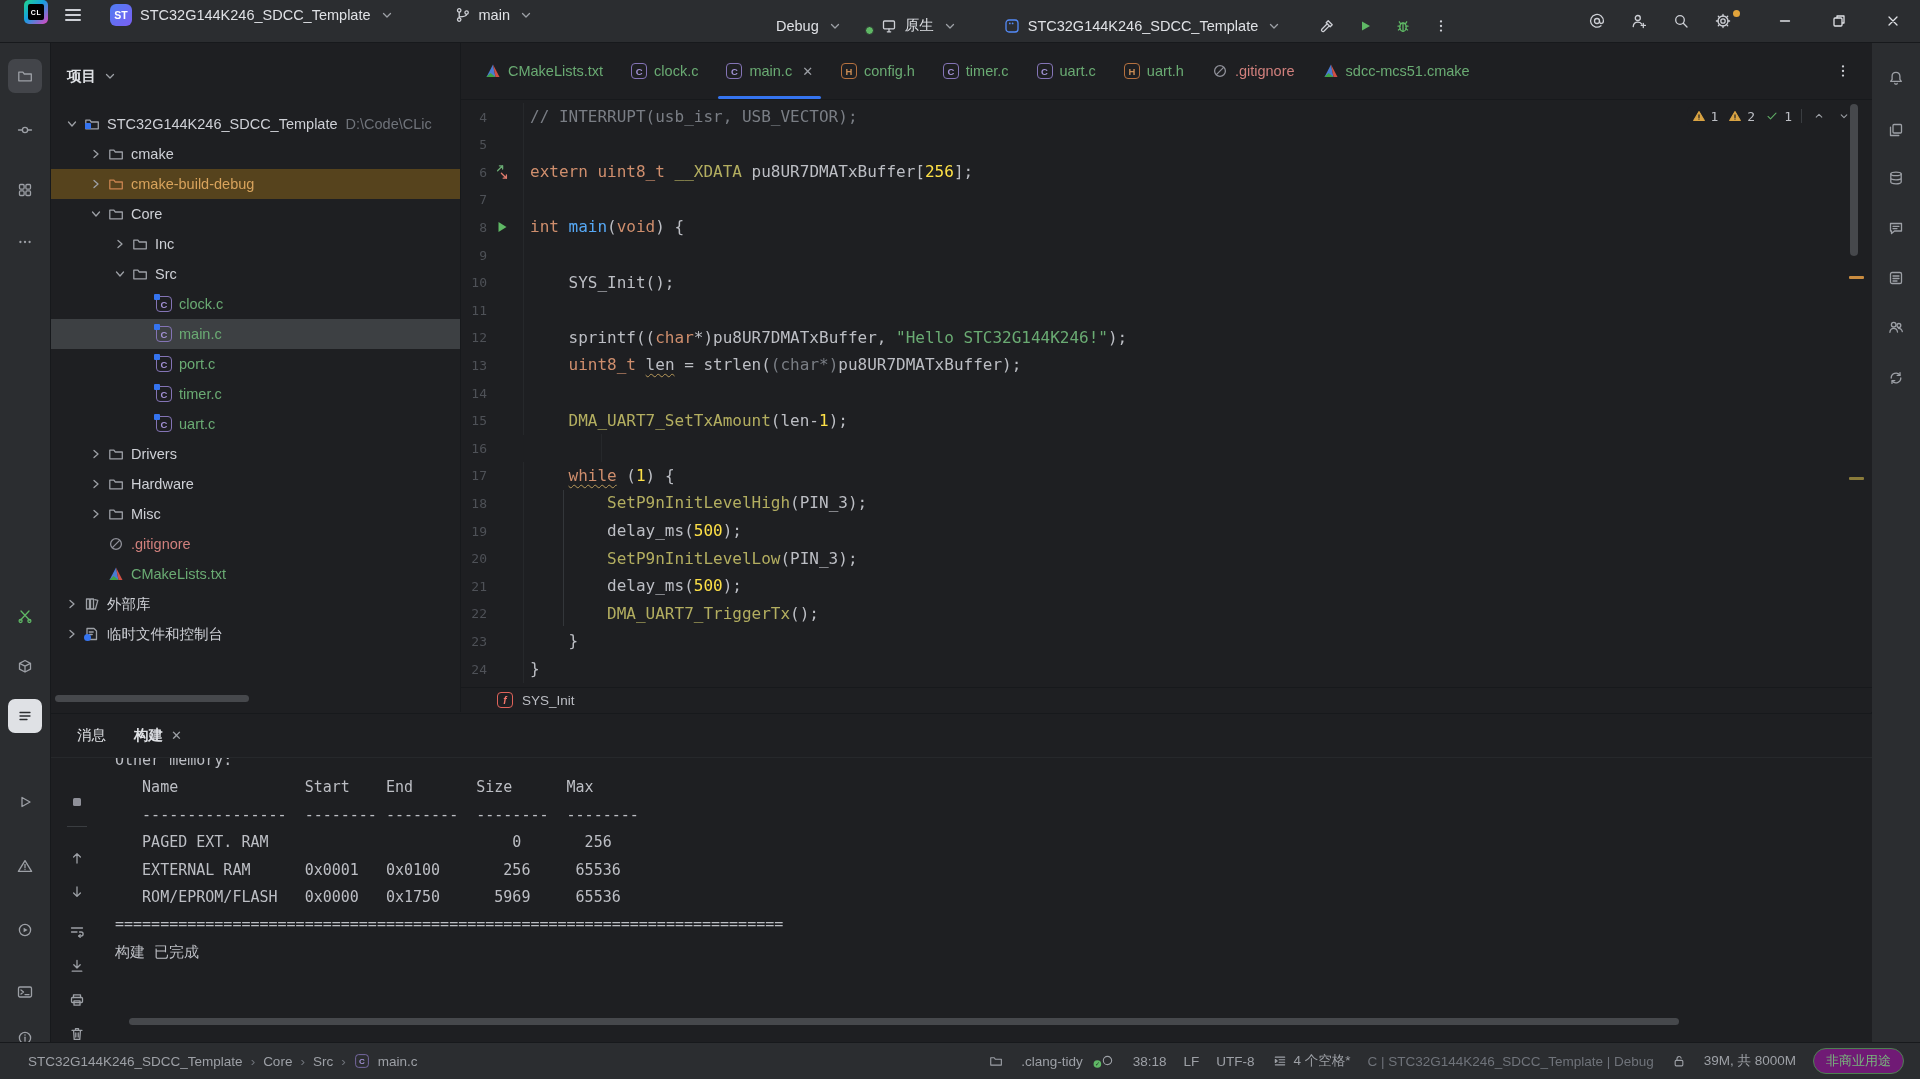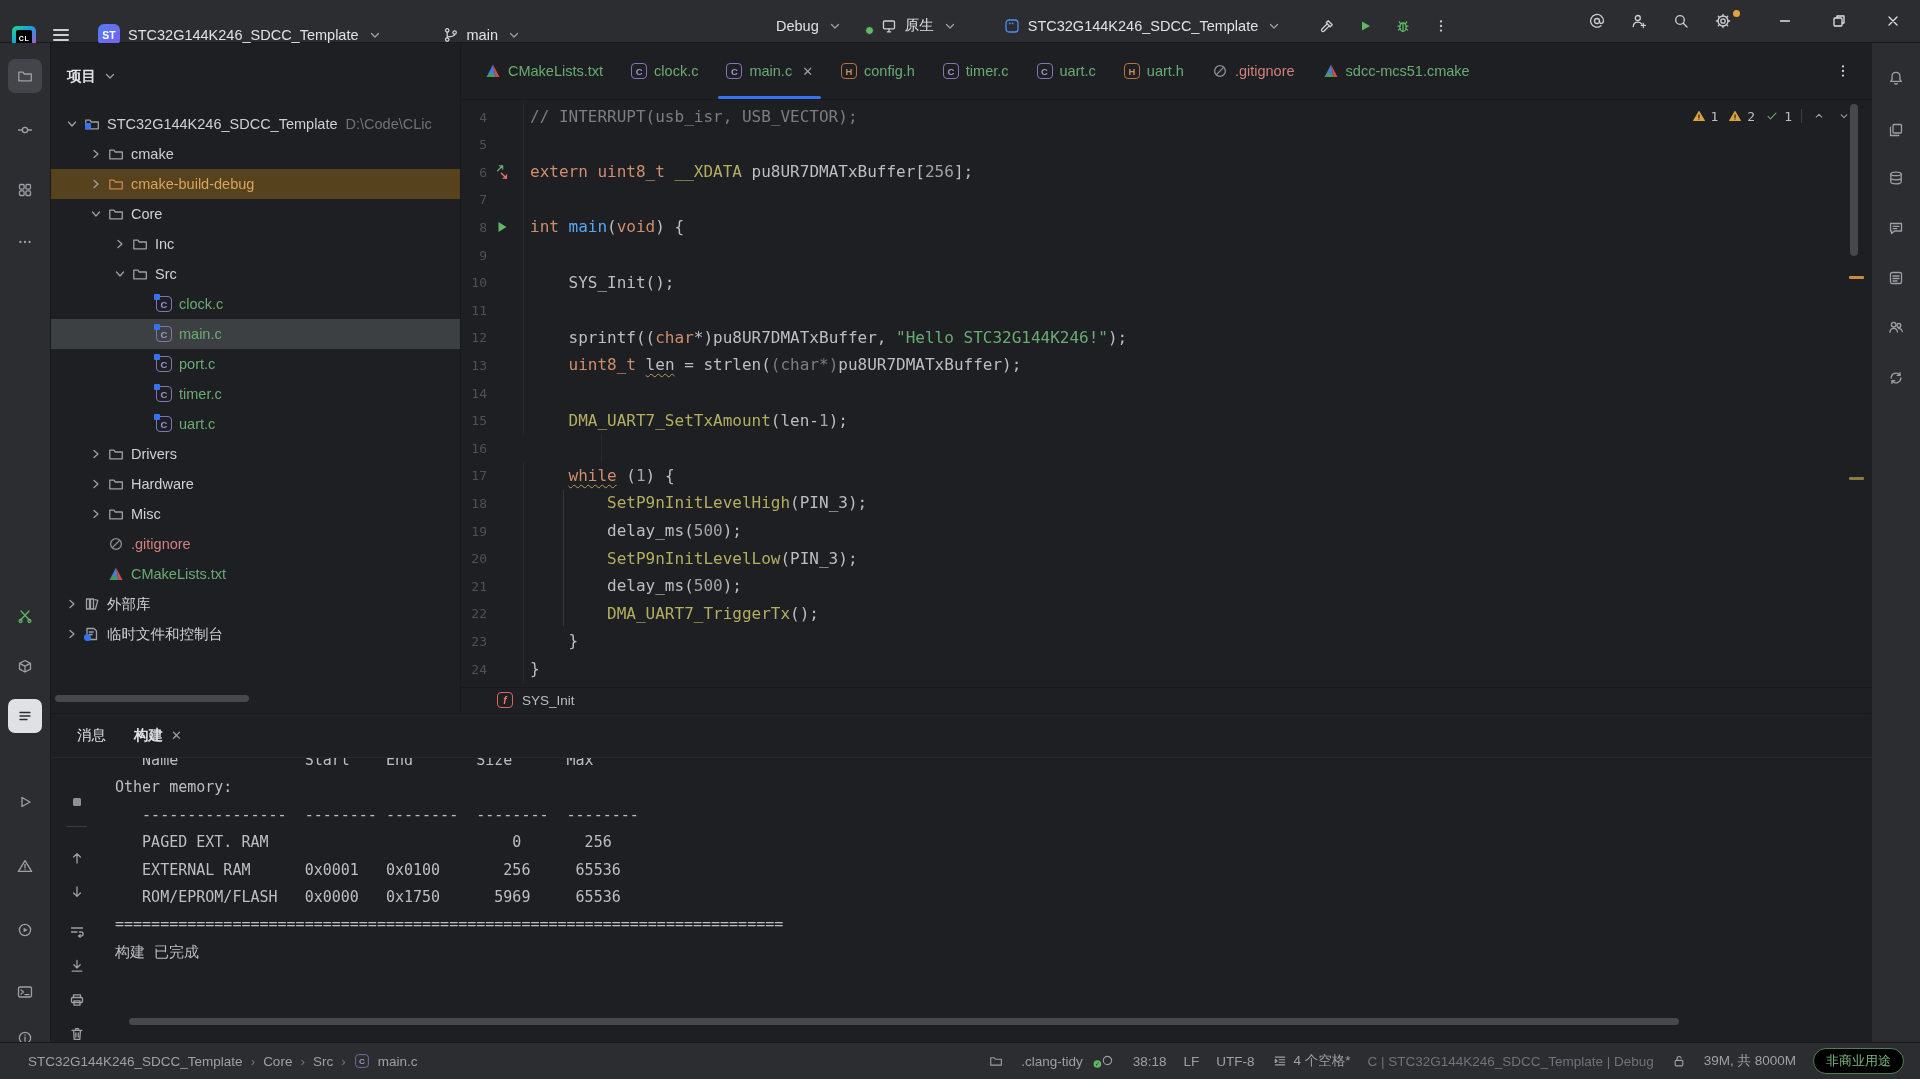--- a/index.html
+++ b/index.html
@@ -2,21 +2,21 @@
 <html><head>
 <meta charset="utf-8">
 <style>
   html,body{margin:0;padding:0;background:#111;}
   .win{position:relative;width:1920px;height:1079px;background:#1e1f22;overflow:hidden;
        font-family:"Liberation Sans","DejaVu Sans",sans-serif;color:#dfe1e5;-webkit-font-smoothing:antialiased;}
   .mono{font-family:"DejaVu Sans Mono","Liberation Mono",monospace;}
   svg{display:block;}
   
   .titlebar{position:absolute;left:0;top:0;width:1920px;height:42px;background:#2b2d30;border-bottom:1px solid #17191c;}
-  .tb-left{position:absolute;left:0;top:0;height:50px;display:flex;align-items:flex-end;padding-left:12px;}
+  .tb-left{position:absolute;left:0;top:0;height:50px;display:flex;align-items:flex-start;padding-left:24px;}
   .logo{width:24px;height:24px;border-radius:5px;background:linear-gradient(135deg,#21d789,#169de1 45%,#e343c0);display:flex;align-items:center;justify-content:center;}
   .logo i{font-style:normal;width:16px;height:16px;border-radius:2px;background:#000;color:#fff;font-size:7px;font-weight:bold;display:flex;align-items:center;justify-content:center;letter-spacing:.5px;}
   .ibtn{height:30px;min-width:30px;border-radius:6px;display:flex;align-items:center;justify-content:center;cursor:default;}
   .hamb{width:16px;height:12px;display:flex;flex-direction:column;justify-content:space-between;}
   .hamb b{height:1.6px;background:#ced0d6;border-radius:1px;}
   .chip{display:flex;align-items:center;gap:8px;height:30px;padding:0 8px;border-radius:6px;font-size:14.5px;color:#dfe1e5;}
   .stbadge{width:22px;height:22px;border-radius:6px;background:linear-gradient(135deg,#4f7df2,#7b5ff2);color:#fff;font-size:10.5px;font-weight:bold;display:flex;align-items:center;justify-content:center;}
   .tb-center{position:absolute;left:768px;top:0;height:51px;display:flex;align-items:center;}
   .tb-right{position:absolute;right:0;top:0;height:42px;display:flex;align-items:center;}
   .wbtn{width:54px;height:42px;display:flex;align-items:center;justify-content:center;}
@@ -54,21 +54,21 @@
   .tab .uline{position:absolute;left:6px;right:6px;bottom:0;height:3px;border-radius:2px;background:#3574f0;display:none;}
   .tab.active .uline{display:block;}
   .tab .closex{color:#9da0a6;font-size:13px;margin-left:3px;}
   .tabs-more{margin-left:auto;margin-right:14px;}
   .code{position:absolute;left:0;top:57px;right:0;bottom:25px;overflow:hidden;}
   .cline{position:absolute;left:0;right:0;height:28px;display:flex;align-items:center;}
   .ln{width:26px;text-align:right;font-size:13px;color:#4e5157;flex:none;}
   .gslot{width:36px;flex:none;display:flex;align-items:center;padding-left:7px;box-sizing:border-box;}
   .ct{border-left:1px solid #26282b;padding-left:6px;height:100%;display:flex;align-items:center;flex:1;}
   .ct pre{margin:0;font-family:"DejaVu Sans Mono","Liberation Mono",monospace;font-size:16px;line-height:28px;}
-  .tk-pl{color:#bcbec4;} .tk-kw{color:#cf8e6d;} .tk-mac{color:#b3ae60;} .tk-num{color:#a3a3a3;}
+  .tk-pl{color:#bcbec4;} .tk-kw{color:#cf8e6d;} .tk-mac{color:#b3ae60;} .tk-num{color:#fde047;}
   .tk-str{color:#6aab73;} .tk-com{color:#7a7e85;} .tk-fn{color:#56a8f5;} .tk-dim{color:#7a7e85;}
   .tk-u{text-decoration:underline;text-decoration-style:wavy;text-decoration-color:#b89a5a;text-decoration-thickness:1px;text-underline-offset:3px;}
   .iguide{position:absolute;width:1px;background:#33363a;}
   .inspections{position:absolute;top:6px;right:16px;display:flex;align-items:center;gap:9px;font-size:13px;color:#bcbec4;background:#1e1f22;padding:2px 4px;border-radius:6px;}
   .insp-item{display:flex;align-items:center;gap:4px;}
   .insp-sep{width:1px;height:14px;background:#3a3d41;}
   .vscroll{position:absolute;right:14px;width:8px;border-radius:4px;background:#46484c;}
   .stripe-tick{position:absolute;right:8px;width:15px;height:3px;border-radius:1px;}
   .ctxbar{position:absolute;left:0;right:0;bottom:0;height:25px;border-top:1px solid #17191c;display:flex;align-items:center;gap:9px;padding-left:36px;font-size:13.5px;color:#bcbec4;background:#1e1f22;box-sizing:border-box;}
   
@@ -83,21 +83,21 @@
   .bp-out{position:absolute;left:64px;top:44px;right:10px;bottom:0;overflow:hidden;}
   .bp-out-inner{margin-top:-11px;}
   .bp-out pre{margin:0;font-family:"DejaVu Sans Mono","Liberation Mono",monospace;font-size:15px;line-height:27.4px;color:#bcbec4;}
   
   .statusbar{position:absolute;left:0;bottom:0;width:1920px;height:37px;background:#2b2d30;border-top:1px solid #17191c;display:flex;align-items:center;font-size:13.5px;color:#9da0a6;box-sizing:border-box;}
   .crumbs{display:flex;align-items:center;gap:8px;padding-left:28px;}
   .crumb-sep{color:#6f737a;}
   .sb-right{margin-left:auto;display:flex;align-items:center;gap:17px;padding-right:16px;}
   .sb-item{display:flex;align-items:center;gap:6px;white-space:nowrap;}
   .sb-item.dimmer{color:#6f737a;}
-  .pill{border:1px solid #4e8052;background:#000000;color:#78b77c;border-radius:20px;padding:3px 12px;font-size:13px;}
+  .pill{border:1px solid #4e8052;background:#701a75;color:#78b77c;border-radius:20px;padding:3px 12px;font-size:13px;}
 </style>
 </head>
 <body>
 
 <div class="win">
 
   <header class="titlebar">
     <div class="tb-left">
       <span class="logo">
           <i>CL</i>
@@ -1009,22 +1009,22 @@
         <div class="bt" style="top: 262px;">
           <span>
             <svg viewBox="0 0 16 16" width="16" height="16" fill="none" stroke="#9da0a6" stroke-width="1.3" stroke-linecap="round" stroke-linejoin="round">
               <path d="M3 4.3h10M6.5 4V2.6h3V4M4.6 4.6l.6 8.8h5.6l.6-8.8M6.8 7v4M9.2 7v4"></path>
             </svg>
           </span>
         </div>
       </div>
     <div class="bp-out">
       <div class="bp-out-inner" id="bpOut">
+          <pre>Other memory:</pre>
           <pre>   Name              Start    End       Size      Max</pre>
-          <pre>Other memory:</pre>
           <pre>   ----------------  -------- --------  --------  --------</pre>
           <pre>   PAGED EXT. RAM                           0       256</pre>
           <pre>   EXTERNAL RAM      0x0001   0x0100       256     65536</pre>
           <pre>   ROM/EPROM/FLASH   0x0000   0x1750      5969     65536</pre>
           <pre>==========================================================================</pre>
           <pre></pre>
           <pre>构建 已完成</pre>
         </div>
     </div>
     <div class="hscroll" style="left:78px;bottom:18px;width:1550px"></div>

